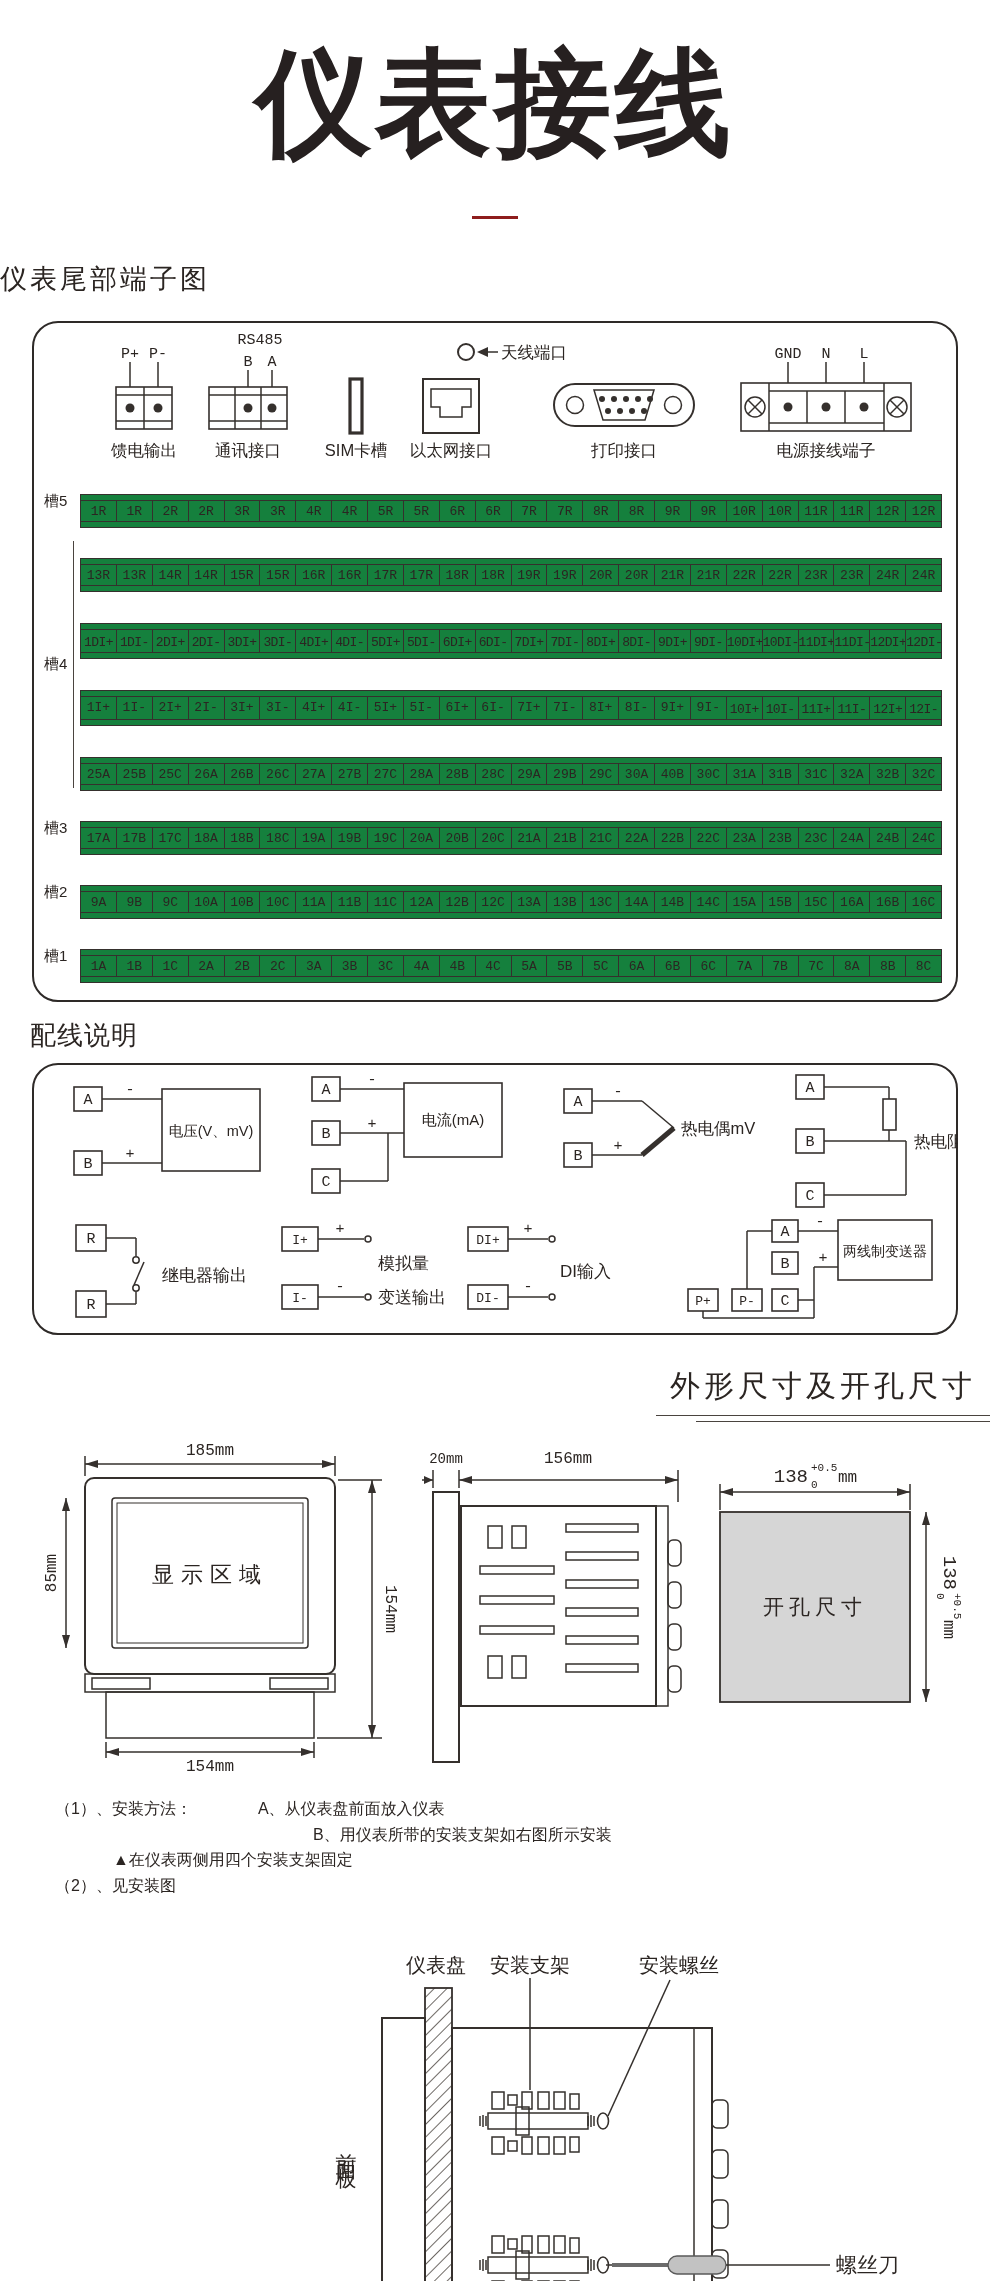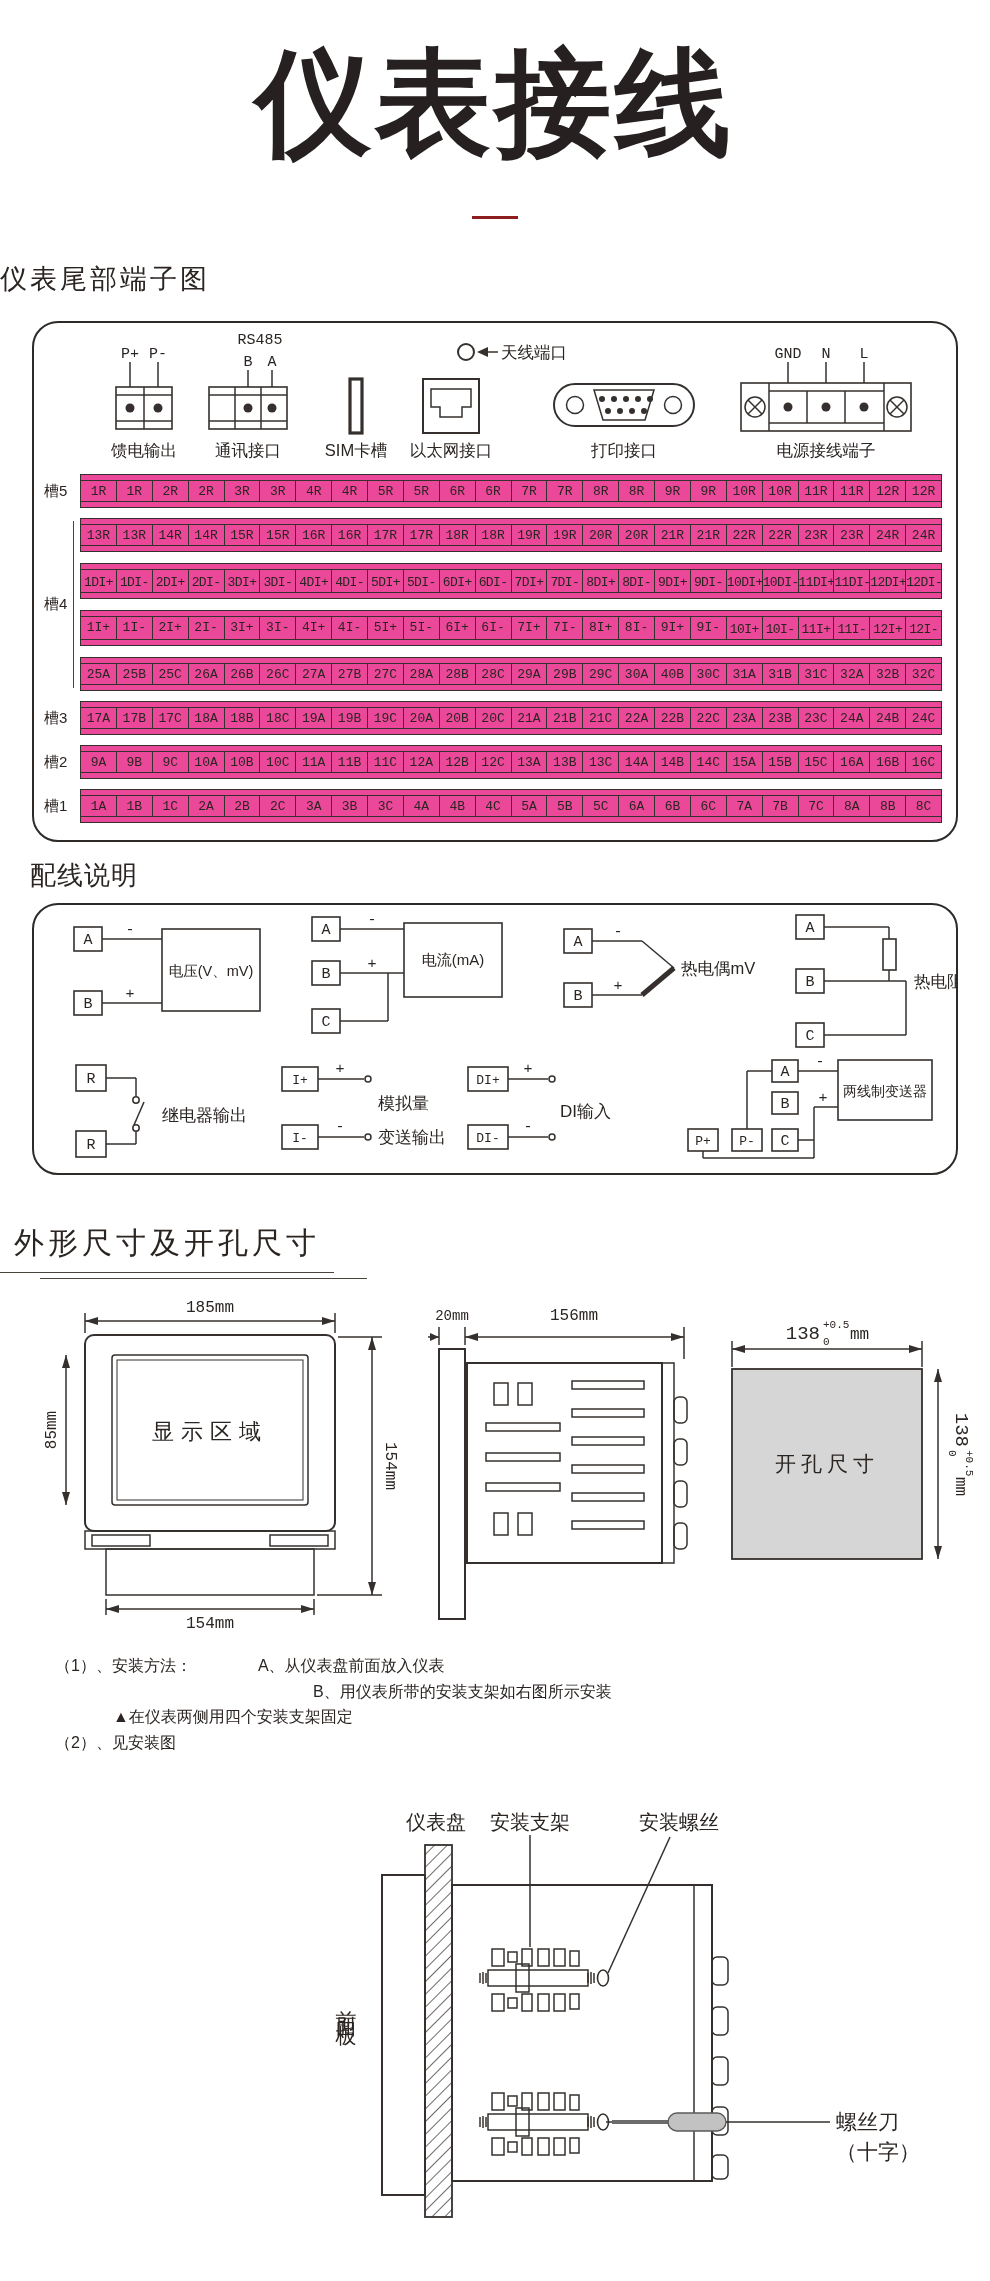--- a/index.html
+++ b/index.html
@@ -6,21 +6,21 @@
   body{width:990px;min-height:2281px;color:#2b2522;font-family:"Liberation Sans","DejaVu Sans",sans-serif;}
   .title{font-size:116px;font-weight:bold;text-align:center;margin:26px 0 0;letter-spacing:4px;color:#262020;}
   .divider{width:46px;height:3px;background:var(--accent,#8e1d1d);margin:34px auto 0;}
   .subtitle{font-size:27px;margin-top:42px;letter-spacing:3px;}
   .tbox{width:926px;margin:24px auto 0;border:2.5px solid #2e2a28;border-radius:26px;padding:4px 0 12px;box-sizing:border-box;}
   
   .slot{display:flex;align-items:center;padding:5px 14px 5px 10px;}
   .slot-label{width:36px;font-size:15px;flex:none;}
   .slot-rows{flex:1;display:flex;flex-direction:column;gap:11px;position:relative;}
   .slot-rows.grouped::before{content:"";position:absolute;left:-7px;top:3px;bottom:3px;border-left:1.6px solid #4a443f;}
-  .strip{border:1.8px solid #35302d;background:#ec4899;}
+  .strip{border:1.8px solid #35302d;background:#15803d;margin-top:20px;}
   .band{height:5px;}
   .band.top{border-bottom:1.2px solid #35302d;}
   .band.bot{border-top:1.2px solid #35302d;}
   .cells{display:flex;}
   .cell{flex:1 1 0;text-align:center;font-family:"Liberation Mono","DejaVu Sans Mono",monospace;font-size:13px;padding:3px 0 2px;border-right:1.2px solid #35302d;white-space:nowrap;overflow:hidden;}
   .cell:last-child{border-right:none;}
   .cell.dense{font-size:13px;letter-spacing:-0.6px;padding-top:5px;}
   
   .ln{stroke:#35302d;stroke-width:1.5;fill:none;}
   .ln2{stroke:#35302d;stroke-width:2;fill:none;}
@@ -30,24 +30,24 @@
   .pin.sm{font-size:13px;}
   .cnl{font-family:"Liberation Sans","DejaVu Sans",sans-serif;font-size:16.5px;fill:#2b2522;text-anchor:middle;}
   .cnl.start{text-anchor:start;}
   .dimtxt{font-family:"Liberation Mono","DejaVu Sans Mono",monospace;font-size:16px;fill:#2b2522;text-anchor:middle;}
   .dimsm{font-family:"Liberation Mono","DejaVu Sans Mono",monospace;font-size:11px;fill:#2b2522;}
   
   .wtitle{margin:16px 0 10px 30px;font-size:26px;letter-spacing:1px;}
   .wbox{width:926px;height:272px;margin:0 auto;border:2.5px solid #2e2a28;border-radius:26px;position:relative;box-sizing:border-box;}
   .wbox svg{position:absolute;}
   
-  .dheadwrap{text-align:left;margin-top:48px;}
+  .dheadwrap{text-align:right;margin-top:31px;}
   .dhead{display:inline-block;font-size:30px;letter-spacing:4px;position:relative;padding:0 14px 8px;border-bottom:1.6px solid #4a443f;}
   .dhead::after{content:"";position:absolute;left:12%;right:-10%;bottom:-7px;border-top:1.4px solid #4a443f;}
-  .dimsrow{display:flex;align-items:flex-start;padding-left:30px;margin-top:24px;gap:16px;}
+  .dimsrow{display:flex;align-items:flex-start;padding-left:30px;margin-top:24px;gap:10px;}
   
   .install{margin:24px 0 0 55px;font-size:16px;line-height:1.6;}
   .iline .a{margin-left:66px;}
   .iline.b{margin-left:258px;}
   .iline.c{margin-left:58px;}
   .instwrap{position:relative;width:700px;margin:12px 0 0 232px;}
   .front-panel-label{position:absolute;left:100px;top:226px;writing-mode:vertical-rl;letter-spacing:8px;font-size:21px;}
 </style>
 </head>
 <body>

